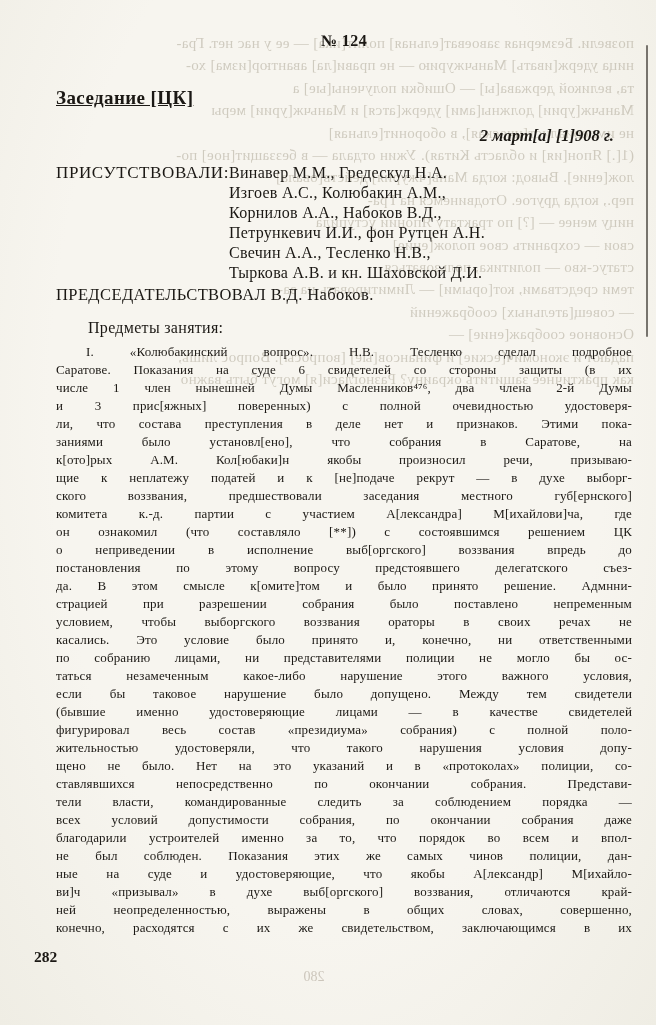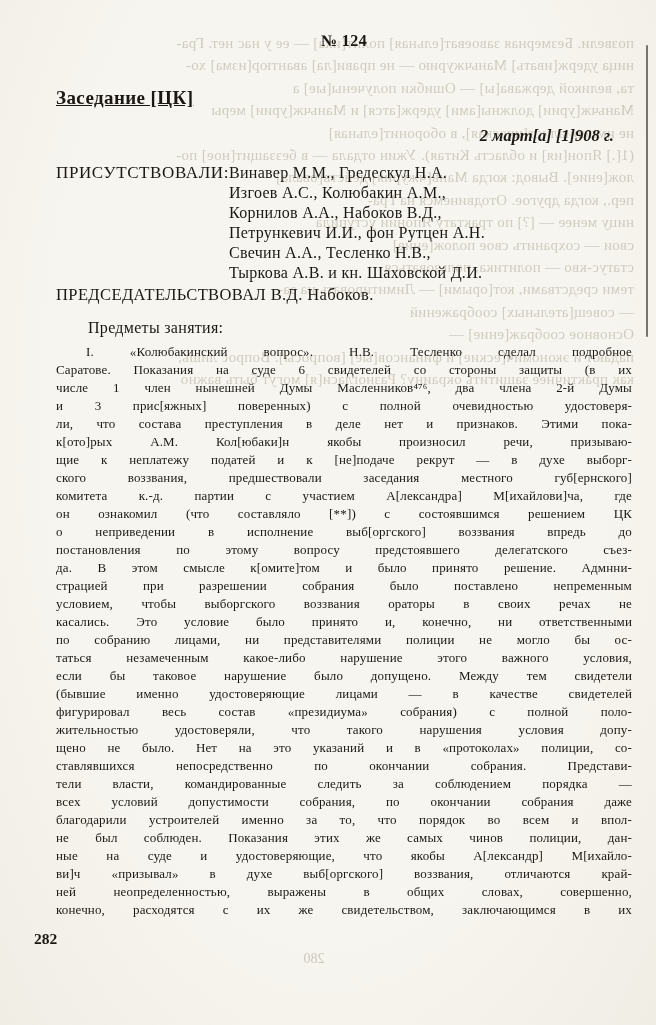--- a/index.html
+++ b/index.html
@@ -156,20 +156,21 @@
 
 
         <div class="bodyline">Саратове. Показания на суде 6 свидетелей со стороны защиты (в их</div>
 
         <div class="bodyline">числе 1 член нынешней Думы Масленников⁴⁷⁶, два члена 2-й Думы</div>
 
         <div class="bodyline">и 3 прис[яжных] поверенных) с полной очевидностью удостоверя-</div>
 
         <div class="bodyline">ли, что состава преступления в деле нет и признаков. Этими пока-</div>
 
+        <div class="bodyline">заниями было установл[ено], что собрания в Саратове, на</div>
 
         <div class="bodyline">к[ото]рых А.М. Кол[юбаки]н якобы произносил речи, призываю-</div>
 
         <div class="bodyline">щие к неплатежу податей и к [не]подаче рекрут — в духе выборг-</div>
 
         <div class="bodyline">ского воззвания, предшествовали заседания местного губ[ернского]</div>
 
         <div class="bodyline">комитета к.-д. партии с участием А[лександра] М[ихайлови]ча, где</div>
 
         <div class="bodyline">он ознакомил (что составляло [**]) с состоявшимся решением ЦК</div>

